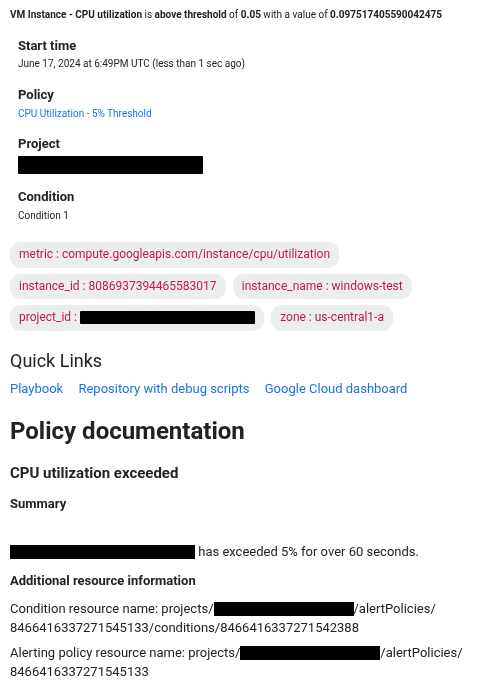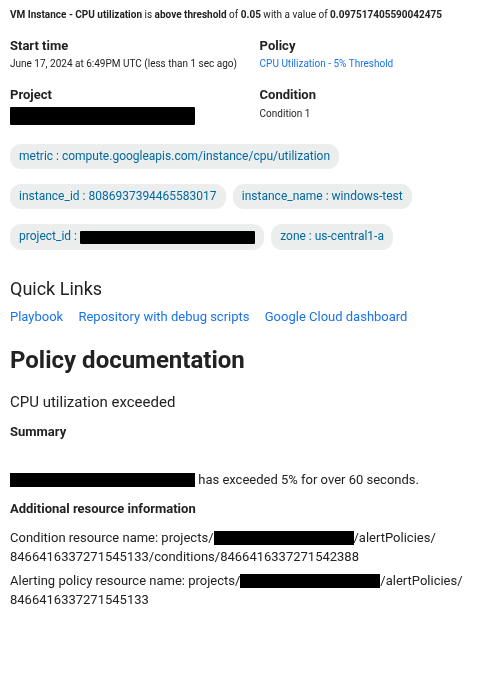--- a/index.html
+++ b/index.html
@@ -8,47 +8,47 @@
     padding: 8px 10px;
     font-family: Roboto, "Helvetica Neue", Arial, sans-serif;
     font-size: 13px;
     line-height: 1.45;
     color: #222;
     width: 500px;
     background: #fff;
   }
   .headline { font-size: 10px; }
   .headline .b { font-weight: 700; }
-  .meta { display: flex; flex-wrap: wrap; margin: 10px 0 6px; }
+  .meta { display: flex; flex-wrap: wrap; margin: 10px 8px 6px; flex-direction: column; }
   .meta-col { padding: 4px 6px 10px 0; }
   .meta-col.c1 { width: 52%; }
   .meta-col.c2 { width: 48%; }
   .meta-label { font-weight: 700; font-size: 13px; margin-bottom: 2px; }
   .meta-val { font-size: 10px; }
   .link { color: #1a73e8; text-decoration: none; }
   .link.u { }
   .redact { display: inline-block; background: #000; height: 15px; vertical-align: middle; border-radius: 1px; }
   .redact.block { display: block; height: 18px; margin-top: 2px; }
   .chips { margin: 6px 0 14px; }
   .chip {
     display: inline-block;
     background: #eceded;
-    color: #0369a1;
+    color: #be185d;
     font-size: 12px;
     padding: 4px 9px;
     border-radius: 11px;
-    margin: 3px 4px 12px 0;
+    margin: 3px 4px 3px 0;
     white-space: nowrap;
   }
   .chip .redact { height: 13px; }
   h2.h-quick { font-size: 18px; font-weight: 400; margin: 12px 0 6px; }
   .qlinks { margin-bottom: 16px; font-size: 13px; }
   .qlinks a { margin-right: 12px; }
   h1.h-doc { font-size: 24px; font-weight: 700; margin: 14px 0 14px; }
-  h3.h-sub { font-size: 15px; font-weight: 400; margin: 12px 0 2px; }
+  h3.h-sub { font-size: 15px; font-weight: 700; margin: 12px 0 2px; }
   h4.h-sum { font-size: 13px; font-weight: 700; margin: 10px 0 10px; }
   .para { font-size: 13px; margin: 6px 0; }
   .inline-redact { display: inline-block; background:#000; height:14px; vertical-align: text-bottom; }
 </style>
 </head>
 <body>
 
 <div class="headline">
   <span class="b">VM Instance - CPU utilization</span><span> is </span><span class="b">above threshold</span><span> of </span><span class="b">0.05</span><span> with a value of </span><span class="b">0.097517405590042475</span>
 </div>

